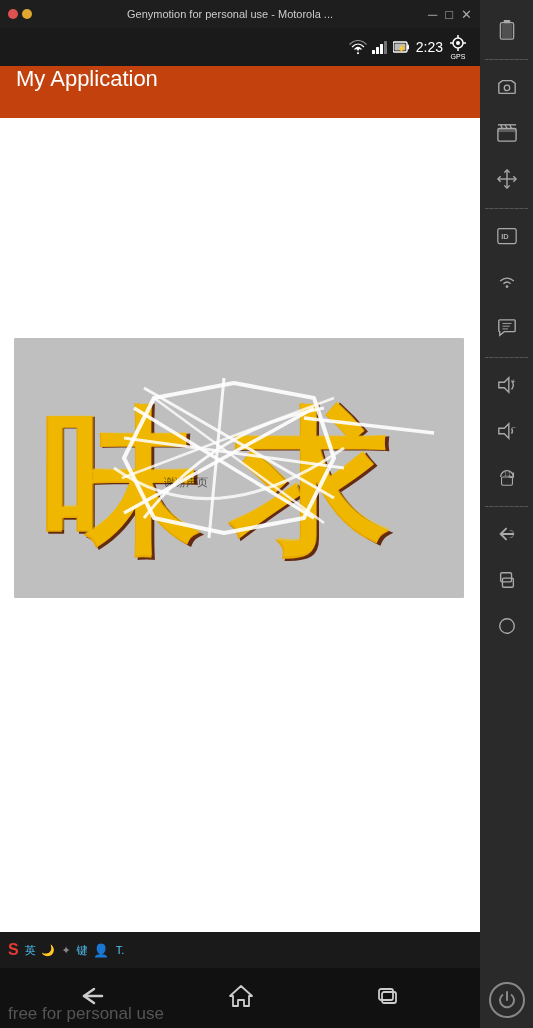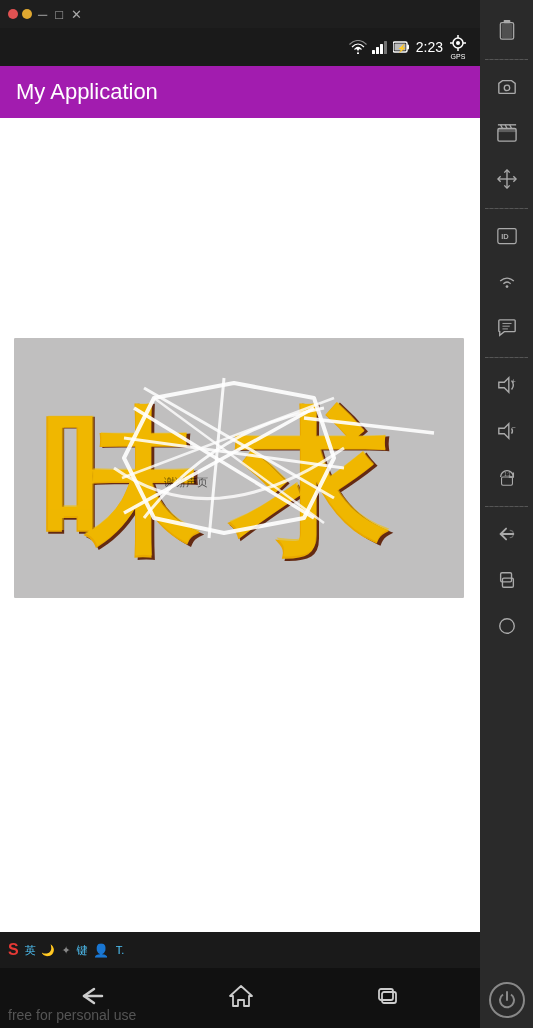--- a/index.html
+++ b/index.html
@@ -105,23 +105,23 @@
     .status-time {
       font-size: 14px;
       color: #fff;
       font-weight: 400;
     }
 
     
     .app-bar {
       width: 100%;
       height: 52px;
-      background: #a21caf;
-      display: flex;
-      align-items: center;
+      background: #c2410c;
+      display: flex;
+      align-items: flex-start;
       padding: 0 16px;
     }
     .app-title {
       font-size: 22px;
       color: #fff;
       font-weight: 400;
     }
 
     
     .main-content {
@@ -202,20 +202,21 @@
     }
   </style>
 </head>
 <body>
 
 <div class="title-bar">
   <div class="title-bar-dots">
     <div class="dot" style="background:#e05252;"></div>
     <div class="dot" style="background:#e0a830;"></div>
   </div>
+  <span class="title-bar-text">Genymotion for personal use - Motorola ...</span>
   <div class="title-bar-controls">
     <span class="title-bar-ctrl">─</span>
     <span class="title-bar-ctrl">□</span>
     <span class="title-bar-ctrl">✕</span>
   </div>
 </div>
 
 <div class="android-device">
 
   <div class="status-bar">
@@ -328,21 +329,21 @@
     </span>
     <span class="nav-btn">
       <svg width="26" height="22" viewBox="0 0 26 22" fill="none">
         <rect x="5" y="4" width="14" height="11" rx="2" stroke="#ccc" stroke-width="1.8" fill="none"></rect>
         <rect x="8" y="7" width="14" height="11" rx="2" stroke="#ccc" stroke-width="1.8" fill="none"></rect>
       </svg>
     </span>
   </div>
 
   <div style="position:absolute;bottom:4px;left:8px;">
-    <span style="font-size:14px;color:#555;">free for personal use</span>
+    <span style="font-size:17px;color:#555;">free for personal use</span>
   </div>
 
 </div>
 
 <div class="right-sidebar">
 
   <div class="sidebar-icon">
     <svg width="18" height="24" viewBox="0 0 18 24" fill="none">
       <rect x="1" y="3" width="16" height="20" rx="2" stroke="#aaa" stroke-width="1.5" fill="none"></rect>
       <rect x="5" y="0" width="8" height="4" rx="1" fill="#aaa"></rect>

